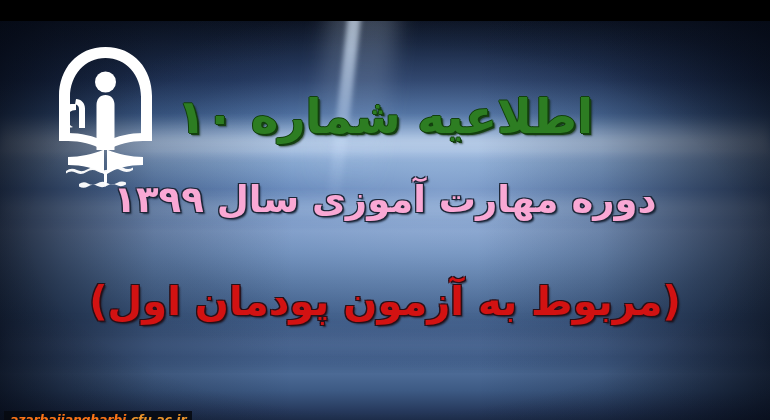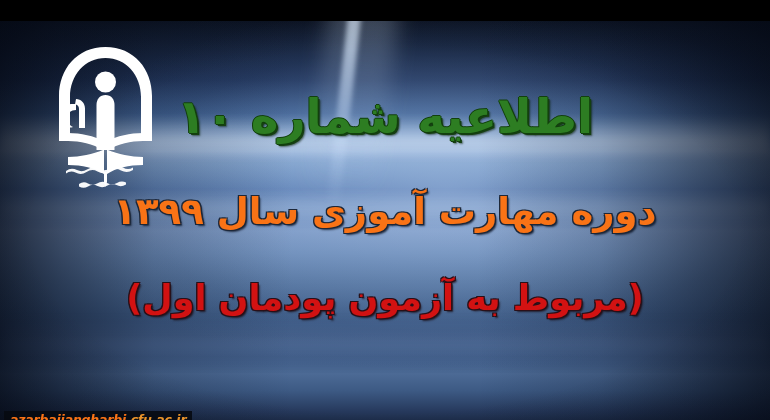--- a/index.html
+++ b/index.html
@@ -167,32 +167,32 @@
     font-size: 47px;
     color: #2d7d22;
     letter-spacing: 0.5px;
     text-shadow:
       -1px  0 #12400d,  1px  0 #12400d,
        0  -1px #12400d,  0   1px #12400d,
        2px 2px 0 #163f12,
        3px 3px 2px rgba(8,28,6,0.55);
   }
   #line-2 {
-    top: 172px;
+    top: 160px;
     font-size: 37px;
-    color: #f97316;
+    color: #f9a8d4;
     letter-spacing: 0.3px;
     text-shadow:
       -1.2px -1.2px 0 #1d2738, 1.2px -1.2px 0 #1d2738,
       -1.2px  1.2px 0 #1d2738, 1.2px  1.2px 0 #1d2738,
        2px 2px 2px rgba(10,18,34,0.75);
   }
   #line-3 {
     top: 260px;
-    font-size: 35px;
+    font-size: 40px;
     color: #d21212;
     letter-spacing: 0.2px;
     text-shadow:
       -1.2px -1.2px 0 #2a1018, 1.2px -1.2px 0 #2a1018,
       -1.2px  1.2px 0 #2a1018, 1.2px  1.2px 0 #2a1018,
        2px 2px 2px rgba(20,6,10,0.7);
     text-align: center;
   }
 
   

